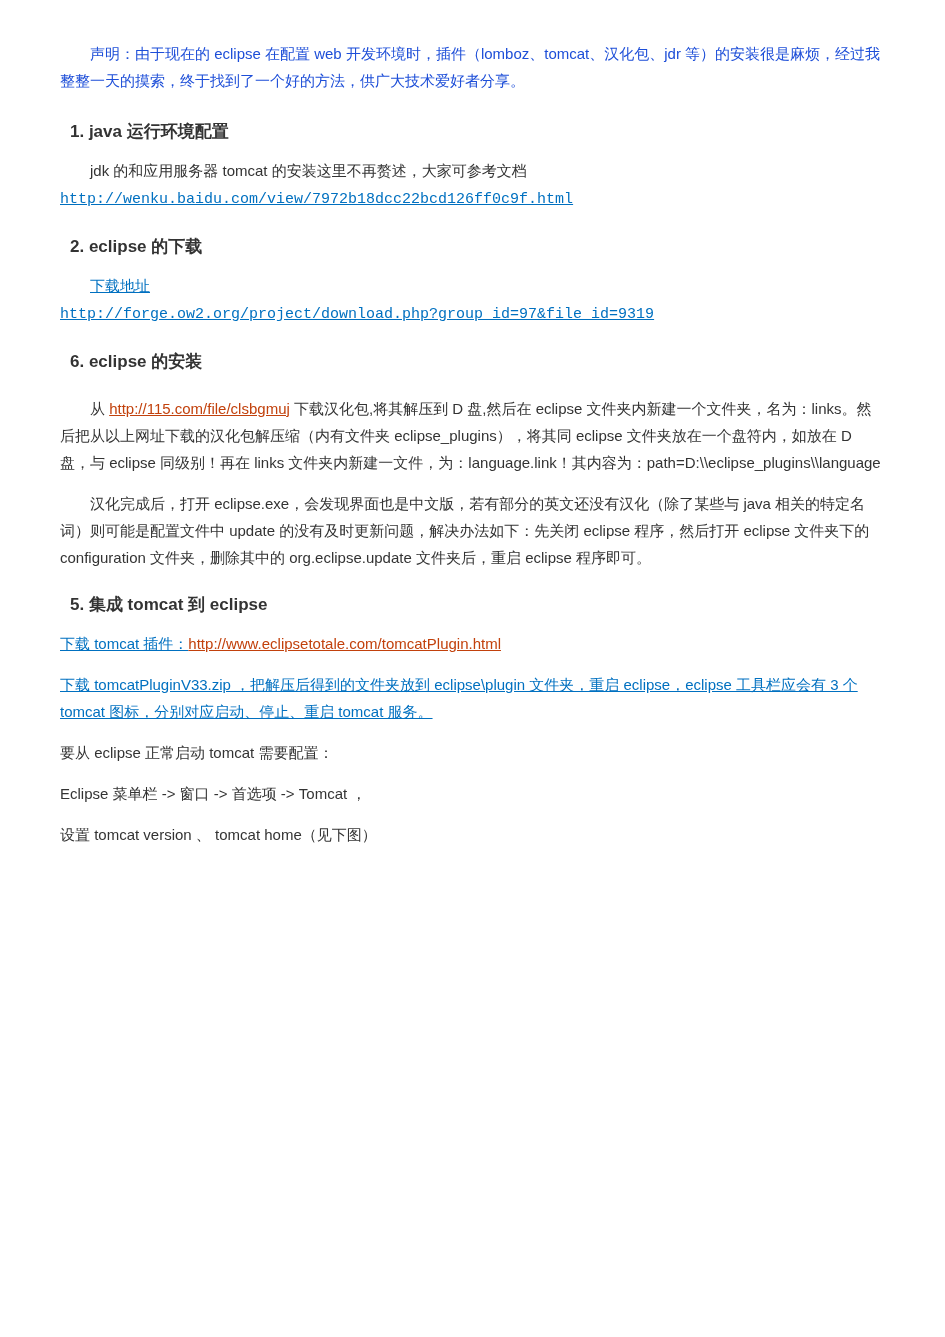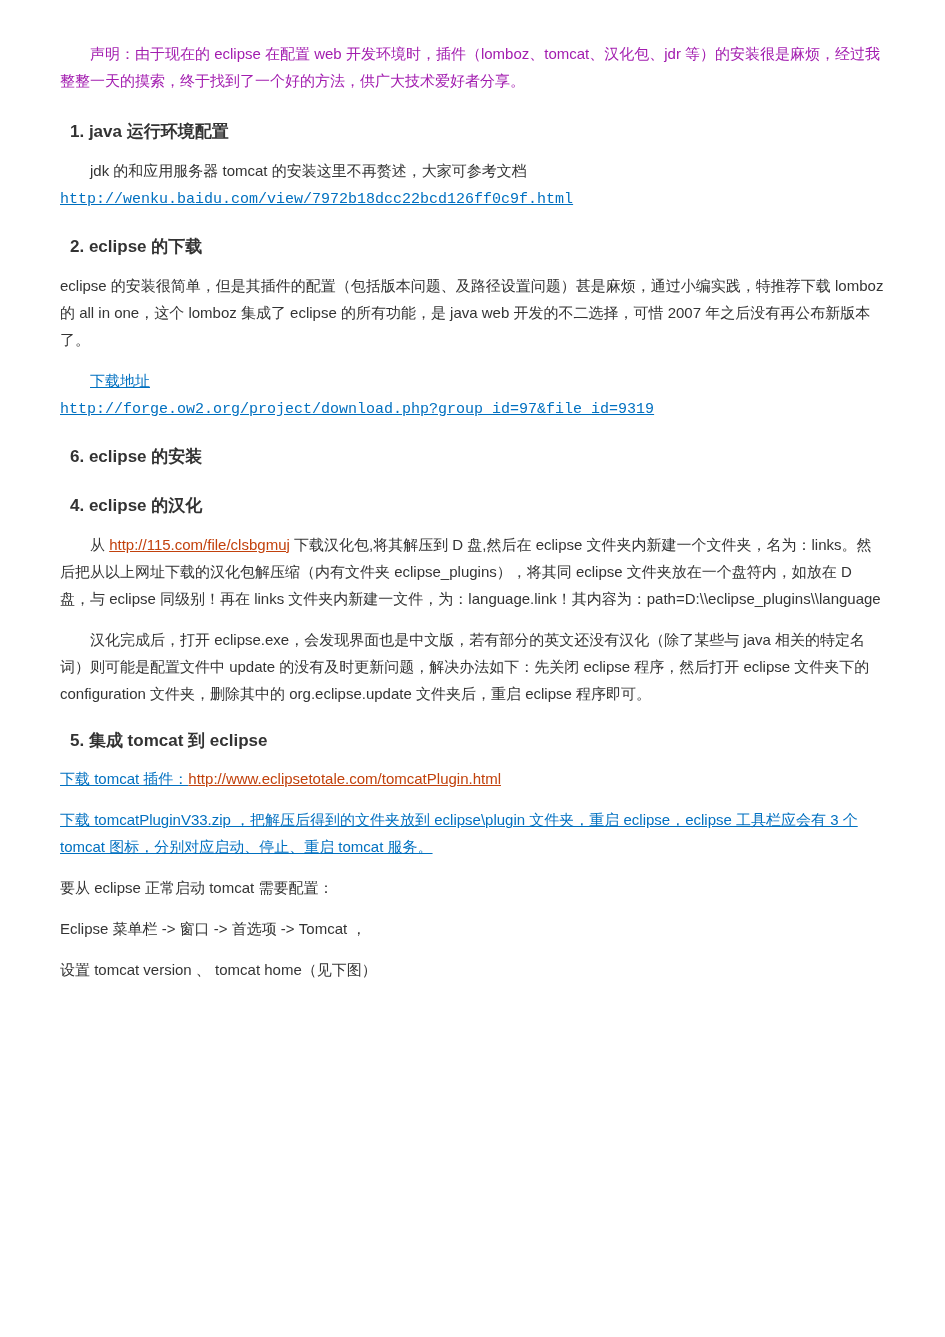--- a/index.html
+++ b/index.html
@@ -11,21 +11,21 @@
       background: #ffffff;
       font-family: SimSun, "宋体", "Microsoft YaHei", sans-serif;
       font-size: 15px;
       line-height: 1.7;
       color: #333333;
       padding: 40px 60px;
       max-width: 945px;
     }
     .declaration {
       text-indent: 2em;
-      color: #a21caf;
+      color: #1d4ed8;
       margin-bottom: 24px;
       font-size: 15px;
       line-height: 1.8;
     }
     .section-heading {
       font-size: 17px;
       font-weight: bold;
       color: #333333;
       margin-bottom: 10px;
       margin-top: 20px;
@@ -74,39 +74,33 @@
     <div class="section-content indented">
       <span>jdk 的和应用服务器 tomcat 的安装这里不再赘述，大家可参考文档</span><br>
       <a class="link">http://wenku.baidu.com/view/7972b18dcc22bcd126ff0c9f.html</a>
     </div>
   </div>
 
   <div class="section-block">
     <div class="section-heading">
       <span>2.  eclipse 的下载</span>
     </div>
-    <div class="section-content">
-      <span>eclipse 的安装很简单，但是其插件的配置（包括版本问题、及路径设置问题）甚是麻烦，通过小编实践，特推荐下载 lomboz 的 all in one，这个 lomboz 集成了 eclipse 的所有功能，是 java web 开发的不二选择，可惜 2007 年之后没有再公布新版本了。</span>
-    </div>
     <div class="section-content indented">
       <span class="download-label">下载地址</span><br>
       <a class="link">http://forge.ow2.org/project/download.php?group_id=97&amp;file_id=9319</a>
     </div>
   </div>
 
   <div class="section-block">
     <div class="section-heading">
       <span>6.  eclipse 的安装</span>
     </div>
   </div>
 
   <div class="section-block">
-    <div class="section-heading">
-      <span>4.  eclipse 的汉化</span>
-    </div>
     <div class="section-content indented">
       <span>从 </span><a class="inline-link">http://115.com/file/clsbgmuj</a><span> 下载汉化包,将其解压到 D 盘,然后在 eclipse 文件夹内新建一个文件夹，名为：links。然后把从以上网址下载的汉化包解压缩（内有文件夹 eclipse_plugins），将其同 eclipse 文件夹放在一个盘符内，如放在 D 盘，与 eclipse 同级别！再在 links 文件夹内新建一文件，为：language.link！其内容为：path=D:\\eclipse_plugins\\language</span>
     </div>
     <div class="section-content indented">
       <span>汉化完成后，打开 eclipse.exe，会发现界面也是中文版，若有部分的英文还没有汉化（除了某些与 java 相关的特定名词）则可能是配置文件中 update 的没有及时更新问题，解决办法如下：先关闭  eclipse 程序，然后打开 eclipse 文件夹下的 configuration 文件夹，删除其中的 org.eclipse.update 文件夹后，重启 eclipse 程序即可。</span>
     </div>
   </div>
 
   <div class="section-block">
     <div class="section-heading">

